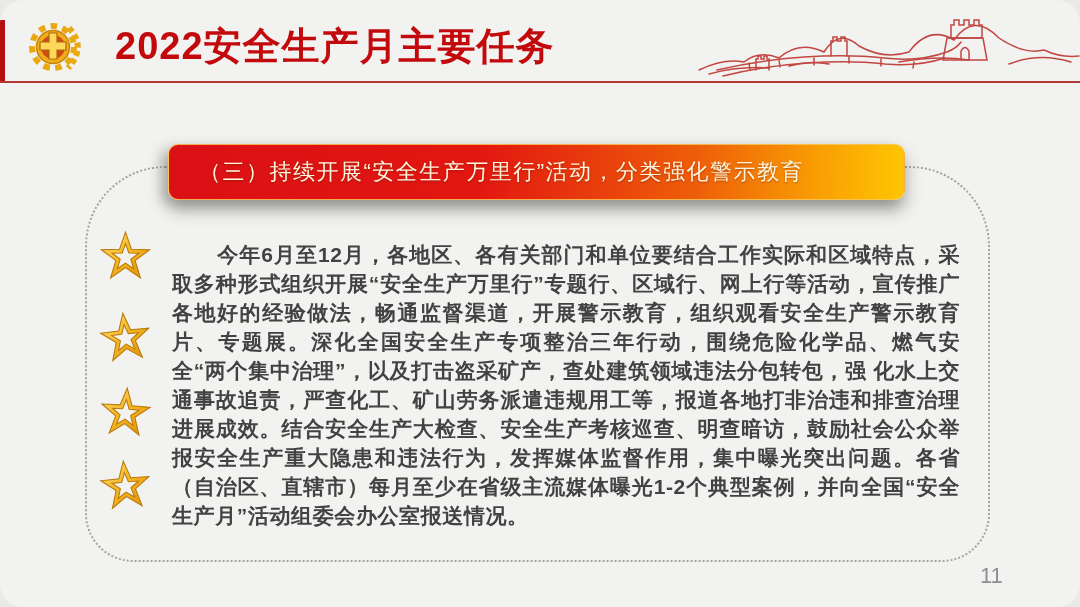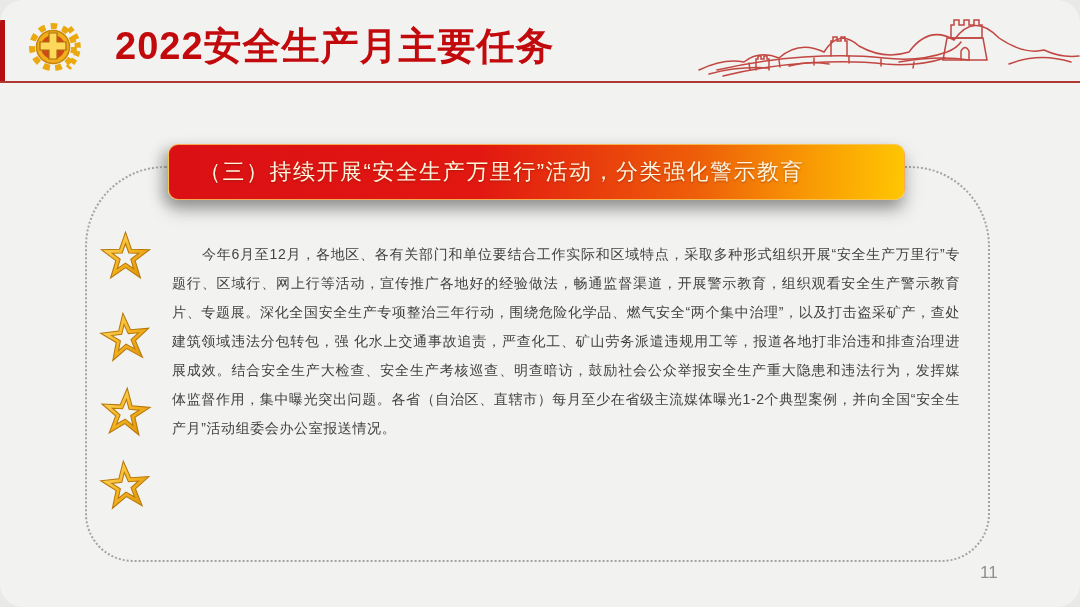--- a/index.html
+++ b/index.html
@@ -57,28 +57,28 @@
   }
   
   .star{position:absolute;left:99px;width:53px;height:55px;z-index:2;}
   .star-1{top:230px;}
   .star-2{top:311px;transform:rotate(-6deg);}
   .star-3{top:386px;transform:rotate(4deg);}
   .star-4{top:459px;transform:rotate(-5deg);}
   
   .body-text{
     position:absolute;left:172px;top:240px;width:788px;margin:0;
-    font-size:14px;line-height:29px;color:#424242;
+    font-size:21px;line-height:29px;color:#424242;
     text-align:justify;text-indent:2.15em;letter-spacing:0.6px;
-    z-index:2;font-weight:400;
+    z-index:2;font-weight:700;
   }
   
   .page-num{
     position:absolute;left:980px;top:563px;
-    font-size:17px;color:#8f8f8f;
+    font-size:22px;color:#8f8f8f;
   }
   svg{display:block;}
 </style>
 </head>
 <body>
 
 <svg width="0" height="0" style="position:absolute" aria-hidden="true">
   <defs>
     <linearGradient id="goldGrad" x1="0" y1="0" x2="1" y2="1">
       <stop offset="0" stop-color="#ffe27a"></stop>

